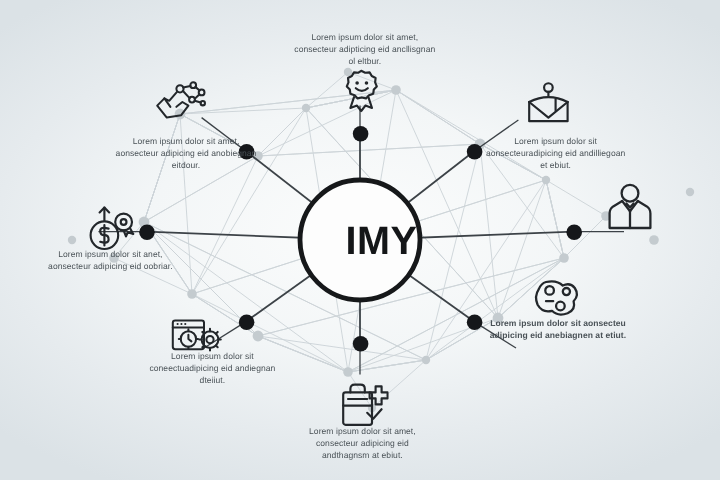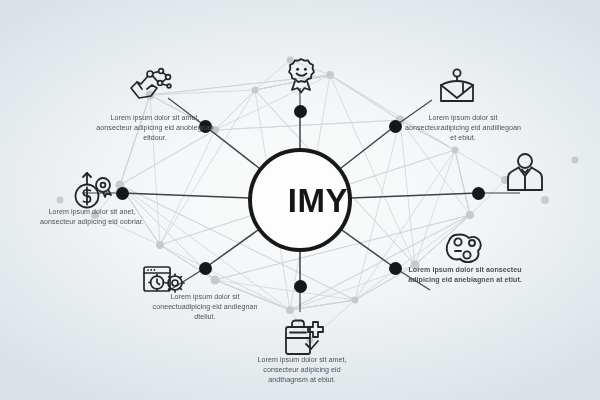--- a/index.html
+++ b/index.html
@@ -263,19 +263,20 @@
       <path d="M17 16.5 L17 33.5"></path>
       <path d="M17 13 L17 2"></path>
       <path d="M13 6 L17 2 L21 6"></path>
       <circle cx="33" cy="14" r="7"></circle>
       <circle cx="33" cy="14" r="2.4"></circle>
       <path d="M38.5 19.5 L41 24 L36.5 22.5 L35 26 L33 21"></path>
     </svg>
   </div>
 
   <div class="label" style="left:96px; top:113px;">Lorem ipsum dolor sit amet, aonsecteur adipicing eid anobiegnan eitdour.</div>
+  <div class="label" style="left:245px; top:26px;">Lorem ipsum dolor sit amet, consecteur adipticing eid ancllisgnan ol eltbur.</div>
   <div class="label" style="left:404px; top:113px;">Lorem ipsum dolor sit aonsecteuradipicing eid andilliegoan et ebiut.</div>
   <div class="label" style="left:406px; top:265px;font-weight:bold;">Lorem ipsum dolor sit aonsecteu adipicing eid anebiagnen at etiut.</div>
   <div class="label" style="left:243px; top:355px;">Lorem ipsum dolor sit amet, consecteur adipicing eid andthagnsm at ebiut.</div>
-  <div class="label" style="left:146px; top:292px;">Lorem ipsum dolor sit coneectuadipicing eid andiegnan dteiiut.</div>
+  <div class="label" style="left:118px; top:292px;">Lorem ipsum dolor sit coneectuadipicing eid andiegnan dteiiut.</div>
   <div class="label" style="left:33px; top:207px;">Lorem ipsum dolor sit anet, aonsecteur adipicing eid oobriar.</div>
 
 </div>
 
 </body></html>

